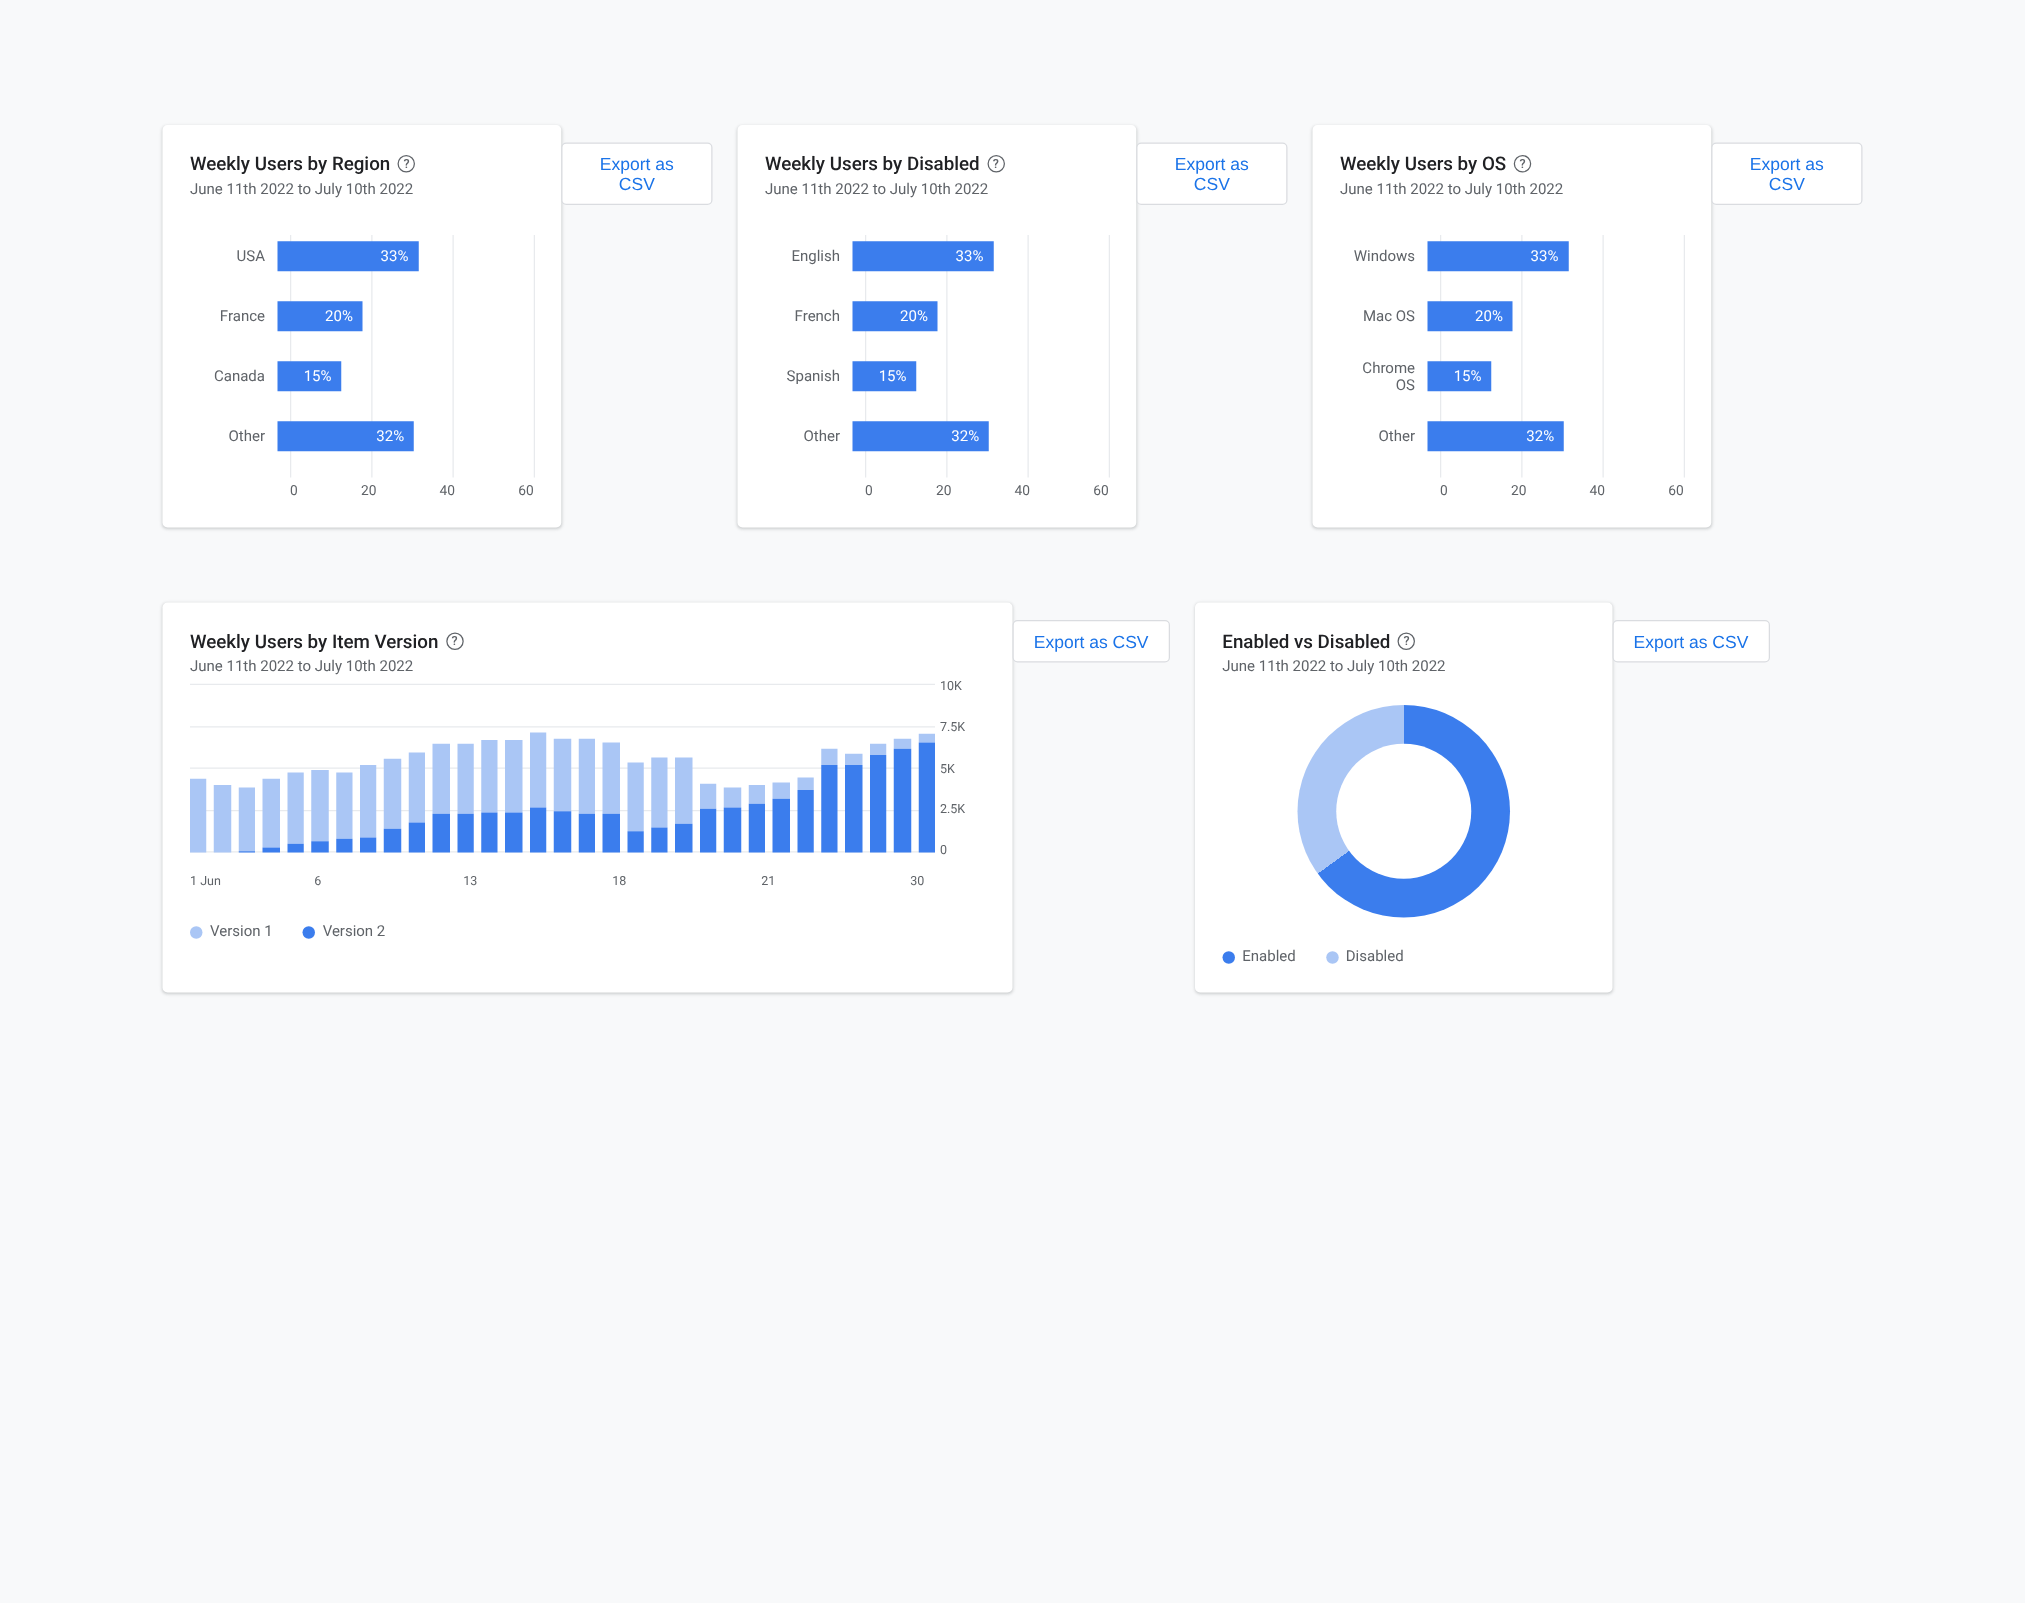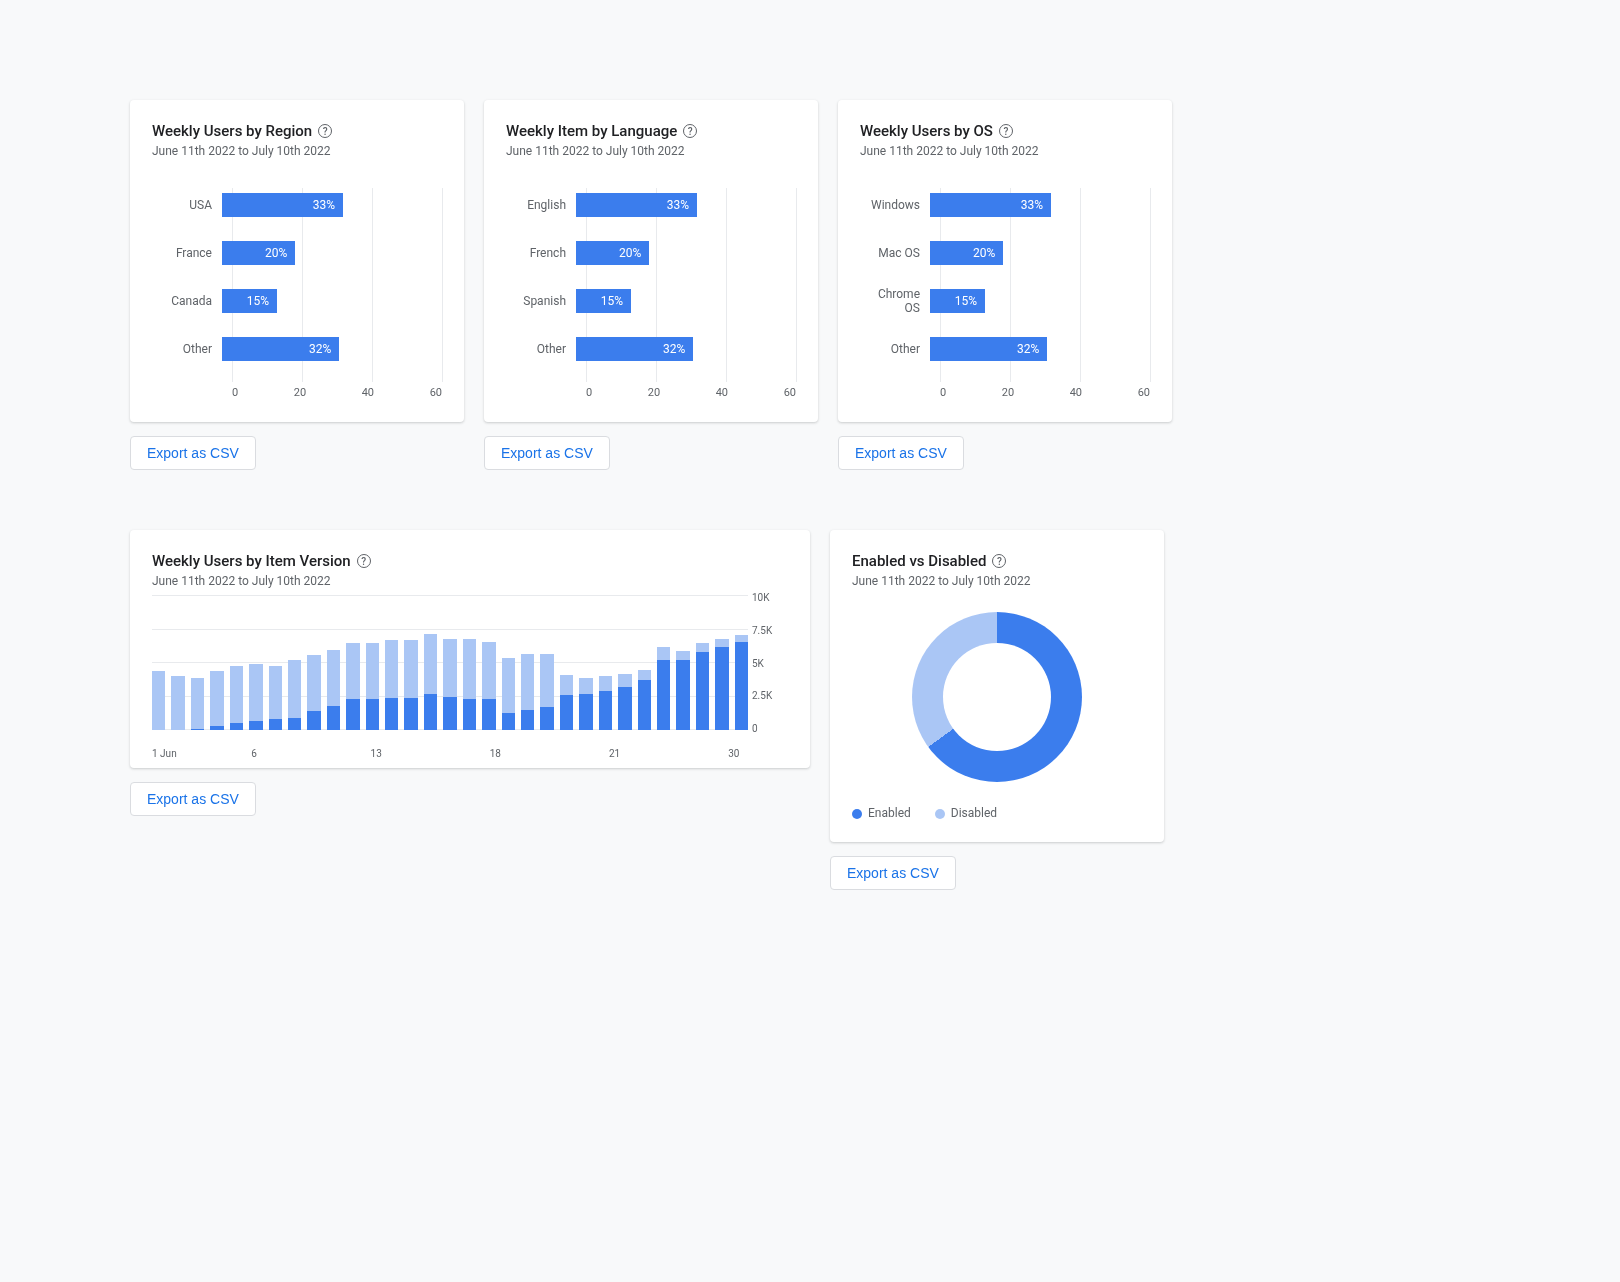--- a/index.html
+++ b/index.html
@@ -17,21 +17,21 @@
     margin-bottom: 60px;
   }
   .card {
     background: #fff;
     border-radius: 4px;
     box-shadow: 0 1px 3px rgba(60,64,67,.15), 0 1px 2px rgba(60,64,67,.1);
     padding: 22px 22px 22px 22px;
   }
   .card.small { width: 334px; }
   .card.wide { width: 680px; }
-  .block { display:flex; flex-direction:column; }
+  .block { display:flex; flex-direction:row; }
   .title-line { display:flex; align-items:center; gap:6px; }
   .card-title { font-size:15px; font-weight:500; color:#202124; }
   .date-range { font-size:12px; color:#5f6368; margin-top:4px; }
   .help-icon {
     width:14px; height:14px; border:1.3px solid #5f6368; border-radius:50%;
     display:inline-flex; align-items:center; justify-content:center;
     font-size:10px; color:#5f6368; font-weight:500;
   }
   .export-btn {
     margin-top:14px;
@@ -131,21 +131,21 @@
             <span>60</span>
           </div>
         </div>
     </div>
     <button class="export-btn">Export as CSV</button>
   </div>
 
   <div class="block">
     <div class="card small">
       <div class="title-line">
-        <span class="card-title">Weekly Item by Language</span>
+        <span class="card-title">Weekly Users by Disabled</span>
         <span class="help-icon">?</span>
       </div>
       <div class="date-range">June 11th 2022 to July 10th 2022</div>
       <div class="hbar-chart">
           <div class="hbar-grid">
             <div style="left: 0%;"></div>
             <div style="left: 33.3333%;"></div>
             <div style="left: 66.6667%;"></div>
             <div style="left: 100%;"></div>
           </div>
@@ -387,20 +387,24 @@
         <div class="xaxis-st" id="stX">
             <span style="position: absolute; left: 0%;">1 Jun</span>
             <span style="position: absolute; left: 16.6667%;">6</span>
             <span style="position: absolute; left: 36.6667%;">13</span>
             <span style="position: absolute; left: 56.6667%;">18</span>
             <span style="position: absolute; left: 76.6667%;">21</span>
             <span style="position: absolute; left: 96.6667%;">30</span>
           </div>
       </div>
 
+      <div class="legend">
+        <span><span class="legend-dot seg1"></span><span>Version 1</span></span>
+        <span><span class="legend-dot seg2"></span><span>Version 2</span></span>
+      </div>
     </div>
     <button class="export-btn">Export as CSV</button>
   </div>
 
   <div class="block">
     <div class="card small" style="height:312px;">
       <div class="title-line">
         <span class="card-title">Enabled vs Disabled</span>
         <span class="help-icon">?</span>
       </div>

